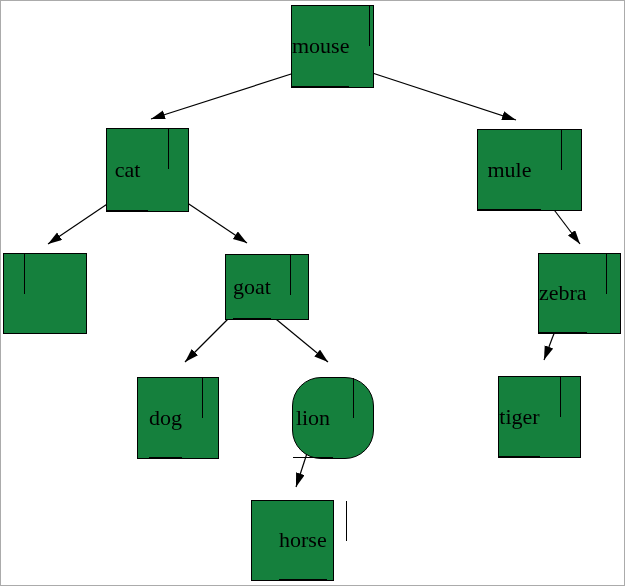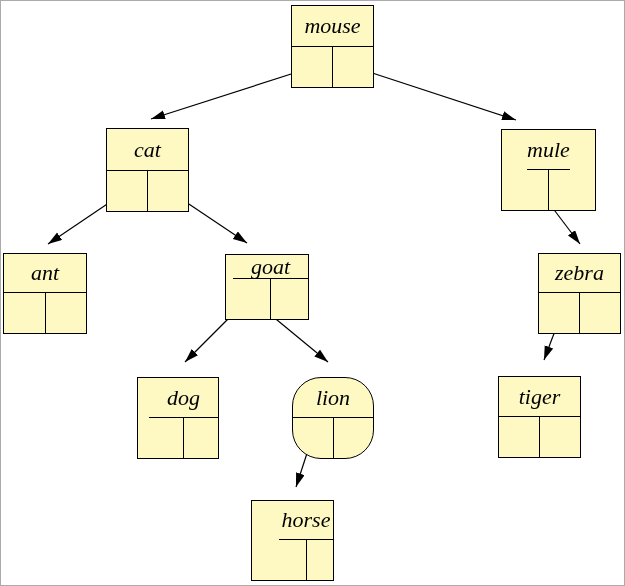--- a/index.html
+++ b/index.html
@@ -27,24 +27,23 @@
     position: absolute;
     left: 0; top: 0;
     width: 625px;
     height: 586px;
     pointer-events: none;
   }
   .node {
     position: absolute;
     box-sizing: border-box;
     border: 1.5px solid #000000;
-    background: #fef9c3;
+    background: #15803d;
     display: flex;
-    flex-direction: column;
-    font-style: italic;
+    flex-direction: row;
   }
   .node .label {
     flex: 1 1 auto;
     display: flex;
     align-items: center;
     justify-content: center;
     font-size: 22px;
     line-height: 1;
     color: #000000;
     border-bottom: 1.5px solid #000000;
@@ -92,29 +91,28 @@
       <div class="cell-right"></div>
     </div>
   </div>
       <div class="node" style="left: 105px; top: 127px; width: 83px; height: 84px;">
     <div class="label">cat</div>
     <div class="cells">
       <div class="cell-left"></div>
       <div class="cell-right"></div>
     </div>
   </div>
-      <div class="node" style="left: 500px; top: 128px; width: 95px; height: 82px; align-items: center;">
+      <div class="node" style="left: 476px; top: 128px; width: 105px; height: 82px;">
     <div class="label">mule</div>
     <div class="cells">
       <div class="cell-left"></div>
       <div class="cell-right"></div>
     </div>
   </div>
       <div class="node" style="left: 2px; top: 252px; width: 84px; height: 81px;">
-    <div class="label">ant</div>
     <div class="cells">
       <div class="cell-left"></div>
       <div class="cell-right"></div>
     </div>
   </div>
       <div class="node" style="left: 224px; top: 253px; width: 84px; height: 66px; padding-left: 7px;">
     <div class="label">goat</div>
     <div class="cells">
       <div class="cell-left"></div>
       <div class="cell-right"></div>

